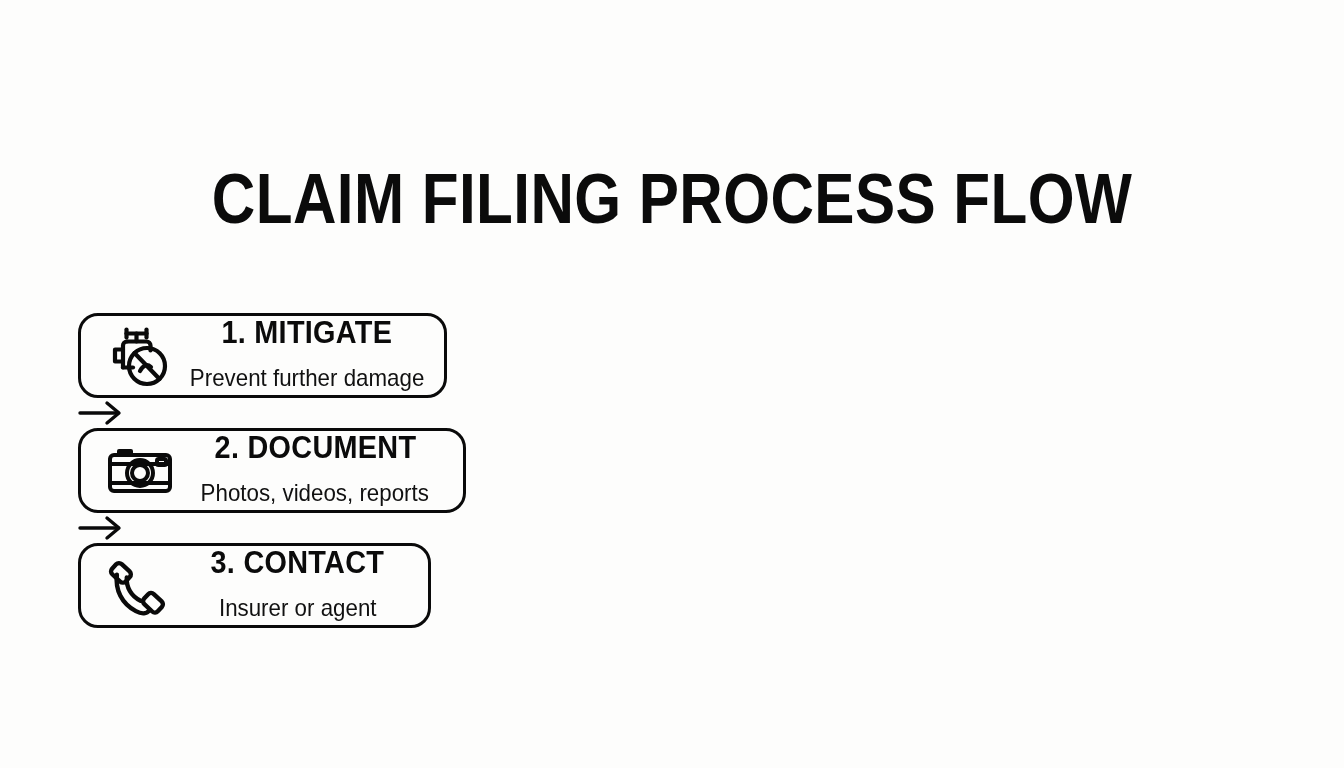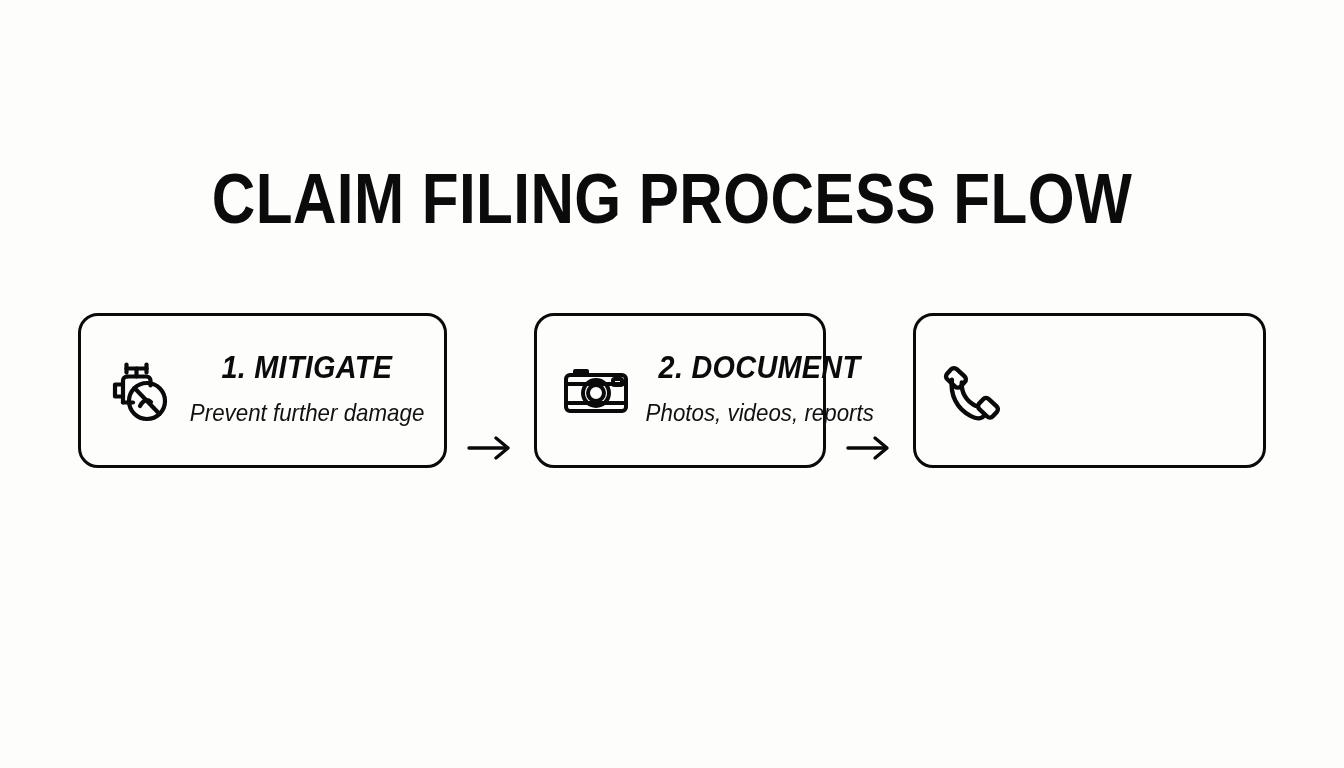--- a/index.html
+++ b/index.html
@@ -41,39 +41,39 @@
   }
 
   
   .flow-row {
     position: absolute;
     left: 78px;
     top: 313px;
     width: 1188px;
     height: 155px;
     display: flex;
-    align-items: flex-end;
-    font-style: italic;
+    flex-direction: column;
+    align-items: flex-start;
   }
 
   .card {
     box-sizing: border-box;
     height: 155px;
     border: 3px solid #0a0a0a;
     border-radius: 20px;
     background: #fdfdfc;
     display: flex;
     flex-direction: row;
     align-items: center;
     justify-content: flex-start;
     padding: 0 14px 0 22px;
     position: relative;
   }
   .card-1 { width: 369px; }
-  .card-2 { width: 292px; }
+  .card-2 { width: 388px; }
   .card-3 { width: 353px; }
 
   .card-icon {
     flex: 0 0 auto;
     width: 74px;
     height: 74px;
     display: flex;
     align-items: center;
     justify-content: center;
     margin-right: 4px;
@@ -222,16 +222,20 @@
 
             <path d="M12.3 22.9
                      C 10 38 16 52 30 60
                      C 36 63.5 41 63 43.6 59.5"></path>
 
             <path d="M22.1 25.9
                      C 21 36 26 45 35 49.8"></path>
           </g>
         </svg>
       </div>
+      <div class="card-text">
+        <div class="card-title">3. CONTACT</div>
+        <div class="card-sub">Insurer or agent</div>
+      </div>
     </div>
 
   </div>
 </div>
 
 </body></html>

